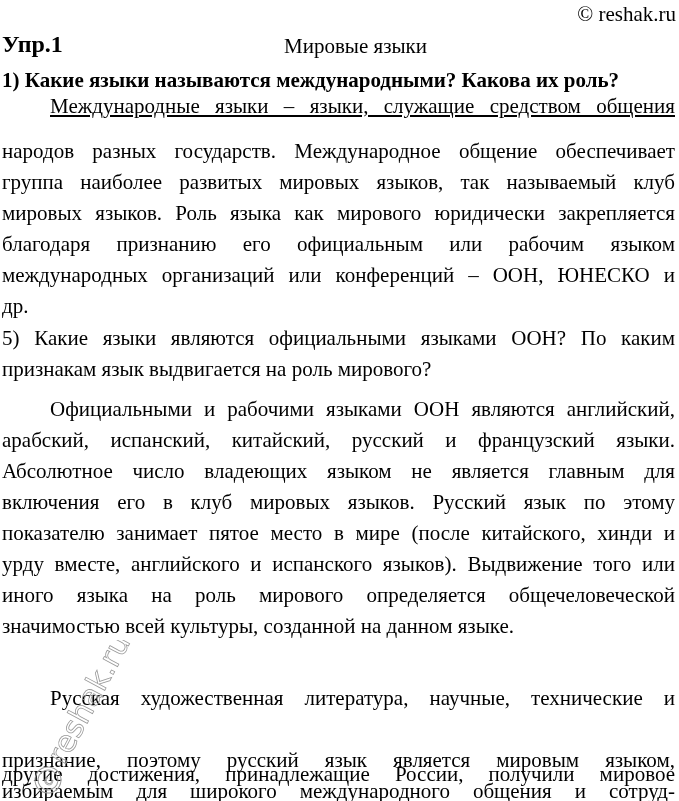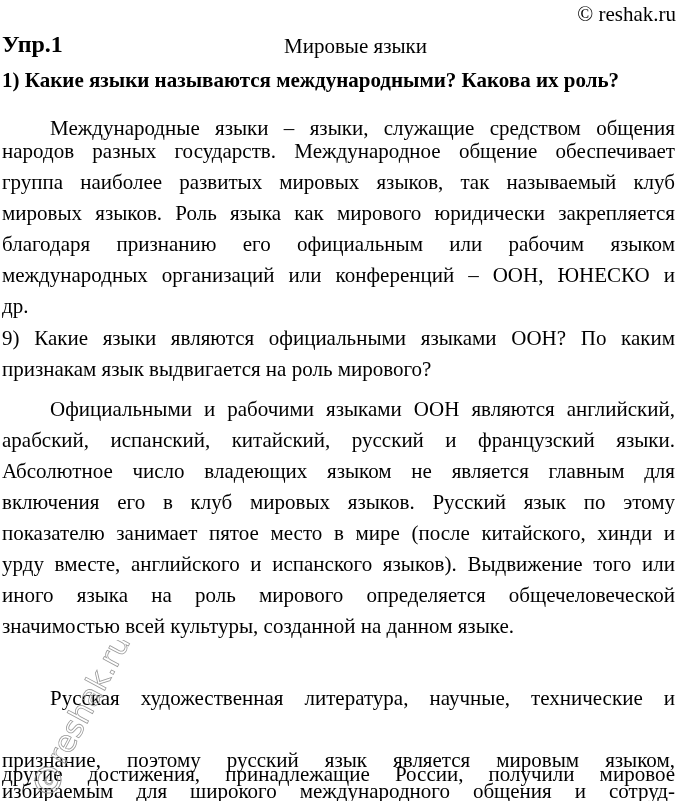--- a/index.html
+++ b/index.html
@@ -80,29 +80,29 @@
 
 <div class="page">
 
   <div class="header-left">Упр.1</div>
   <div class="header-right">© reshak.ru</div>
 
   <div class="title">Мировые языки</div>
 
   <div class="line last" style="top:68px;font-weight:bold;">1) Какие языки называются международными? Какова их роль?</div>
 
-  <div class="line indent" style="top:116px;">Международные языки – языки, служащие средством общения</div>
+  <div class="line indent" style="top:94px;text-decoration:underline;">Международные языки – языки, служащие средством общения</div>
   <div class="line" style="top:139px;">народов разных государств. Международное общение обеспечивает</div>
   <div class="line" style="top:170px;">группа наиболее развитых мировых языков, так называемый клуб</div>
   <div class="line" style="top:201px;">мировых языков. Роль языка как мирового юридически закрепляется</div>
   <div class="line" style="top:232px;">благодаря признанию его официальным или рабочим языком</div>
   <div class="line" style="top:263px;">международных организаций или конференций – ООН, ЮНЕСКО и</div>
   <div class="line last" style="top:294px;">др.</div>
 
-  <div class="line" style="top:326px;">9) Какие языки являются официальными языками ООН? По каким</div>
+  <div class="line" style="top:326px;">5) Какие языки являются официальными языками ООН? По каким</div>
   <div class="line last" style="top:357px;">признакам язык выдвигается на роль мирового?</div>
 
   <div class="line indent" style="top:397px;">Официальными и рабочими языками ООН являются английский,</div>
   <div class="line" style="top:428px;">арабский, испанский, китайский, русский и французский языки.</div>
   <div class="line" style="top:459px;">Абсолютное число владеющих языком не является главным для</div>
   <div class="line" style="top:490px;">включения его в клуб мировых языков. Русский язык по этому</div>
   <div class="line" style="top:521px;">показателю занимает пятое место в мире (после китайского, хинди и</div>
   <div class="line" style="top:552px;">урду вместе, английского и испанского языков). Выдвижение того или</div>
   <div class="line" style="top:583px;">иного языка на роль мирового определяется общечеловеческой</div>
   <div class="line last" style="top:614px;">значимостью всей культуры, созданной на данном языке.</div>

